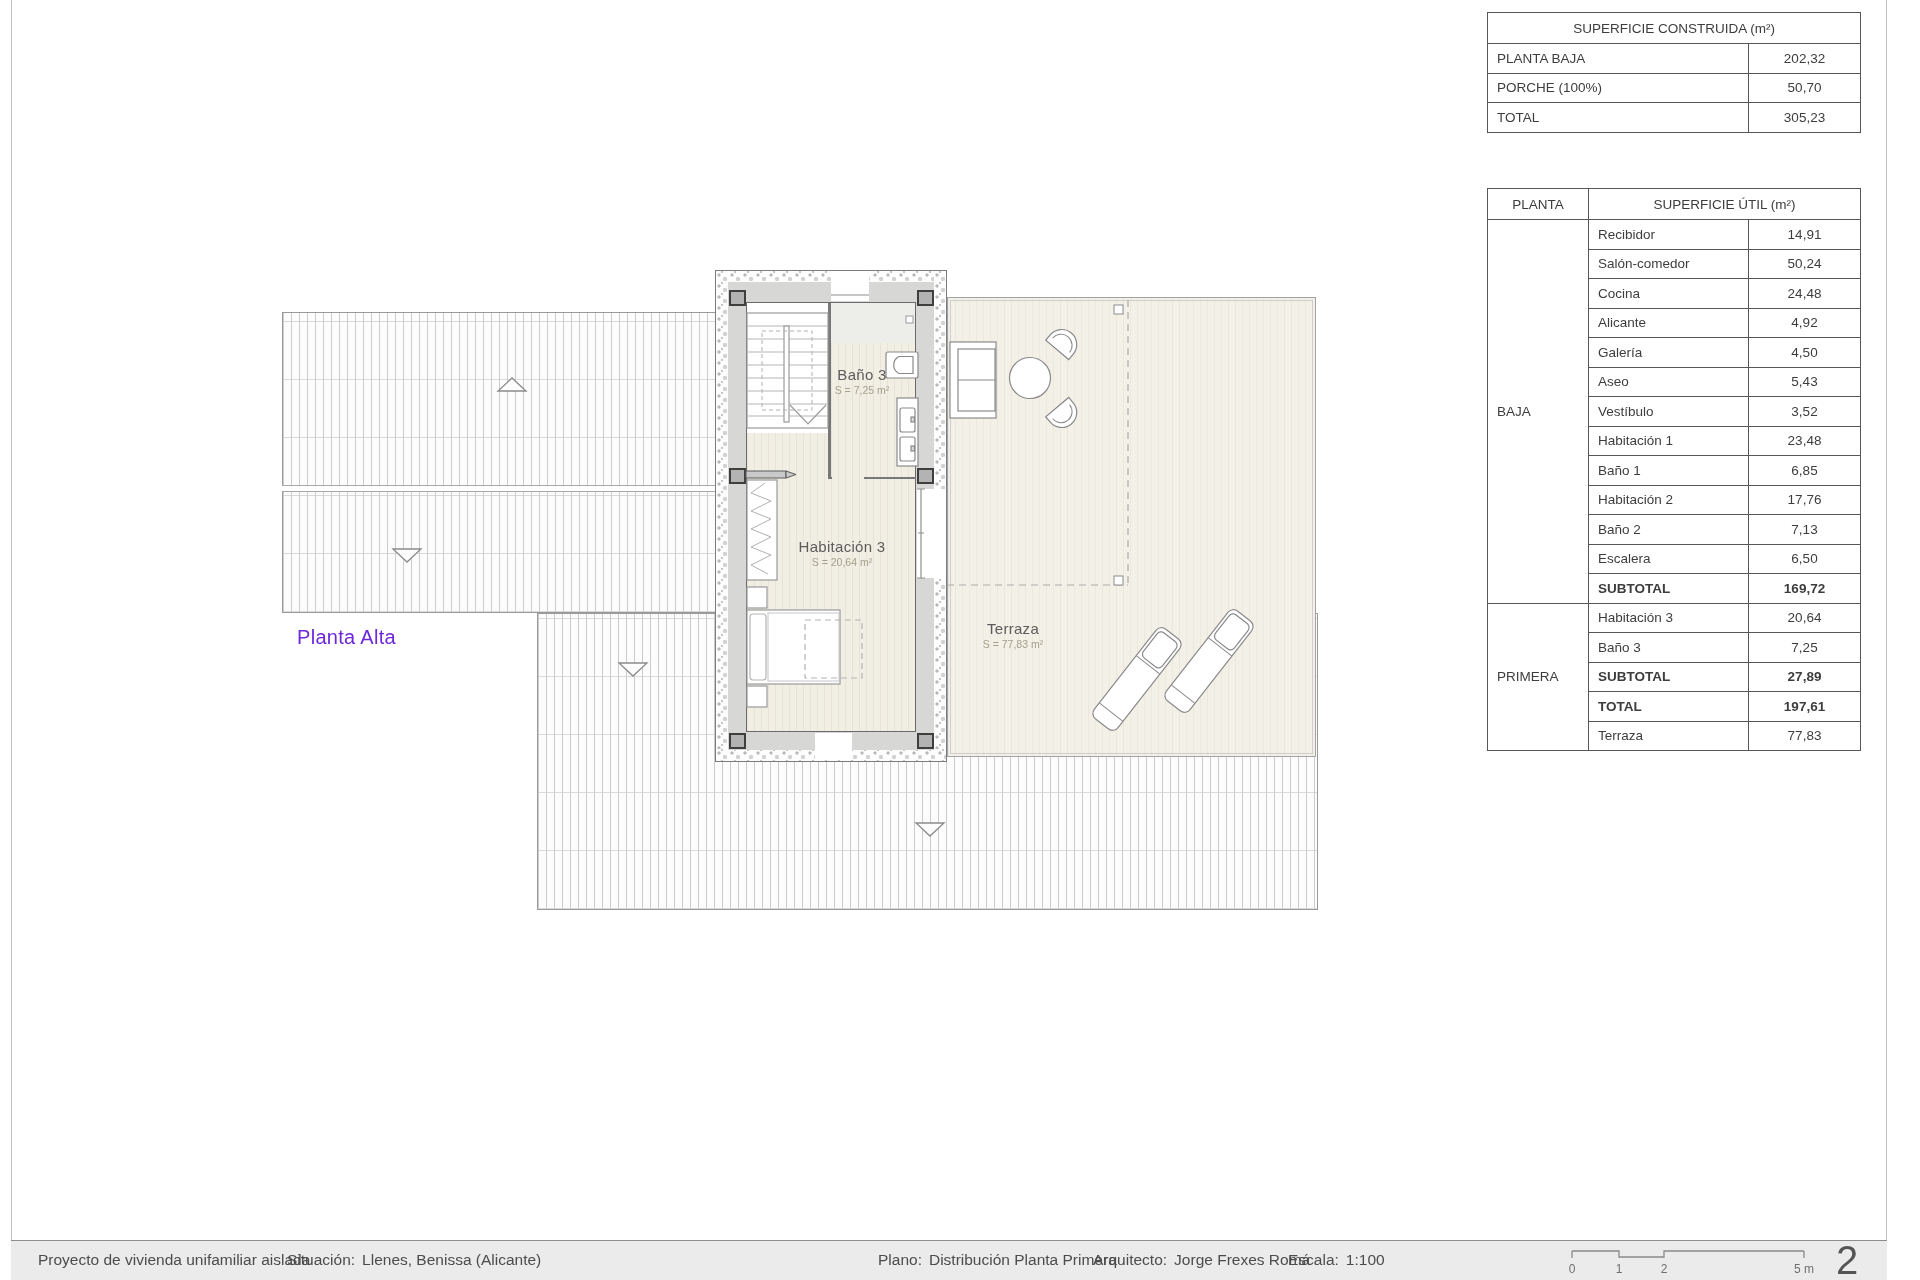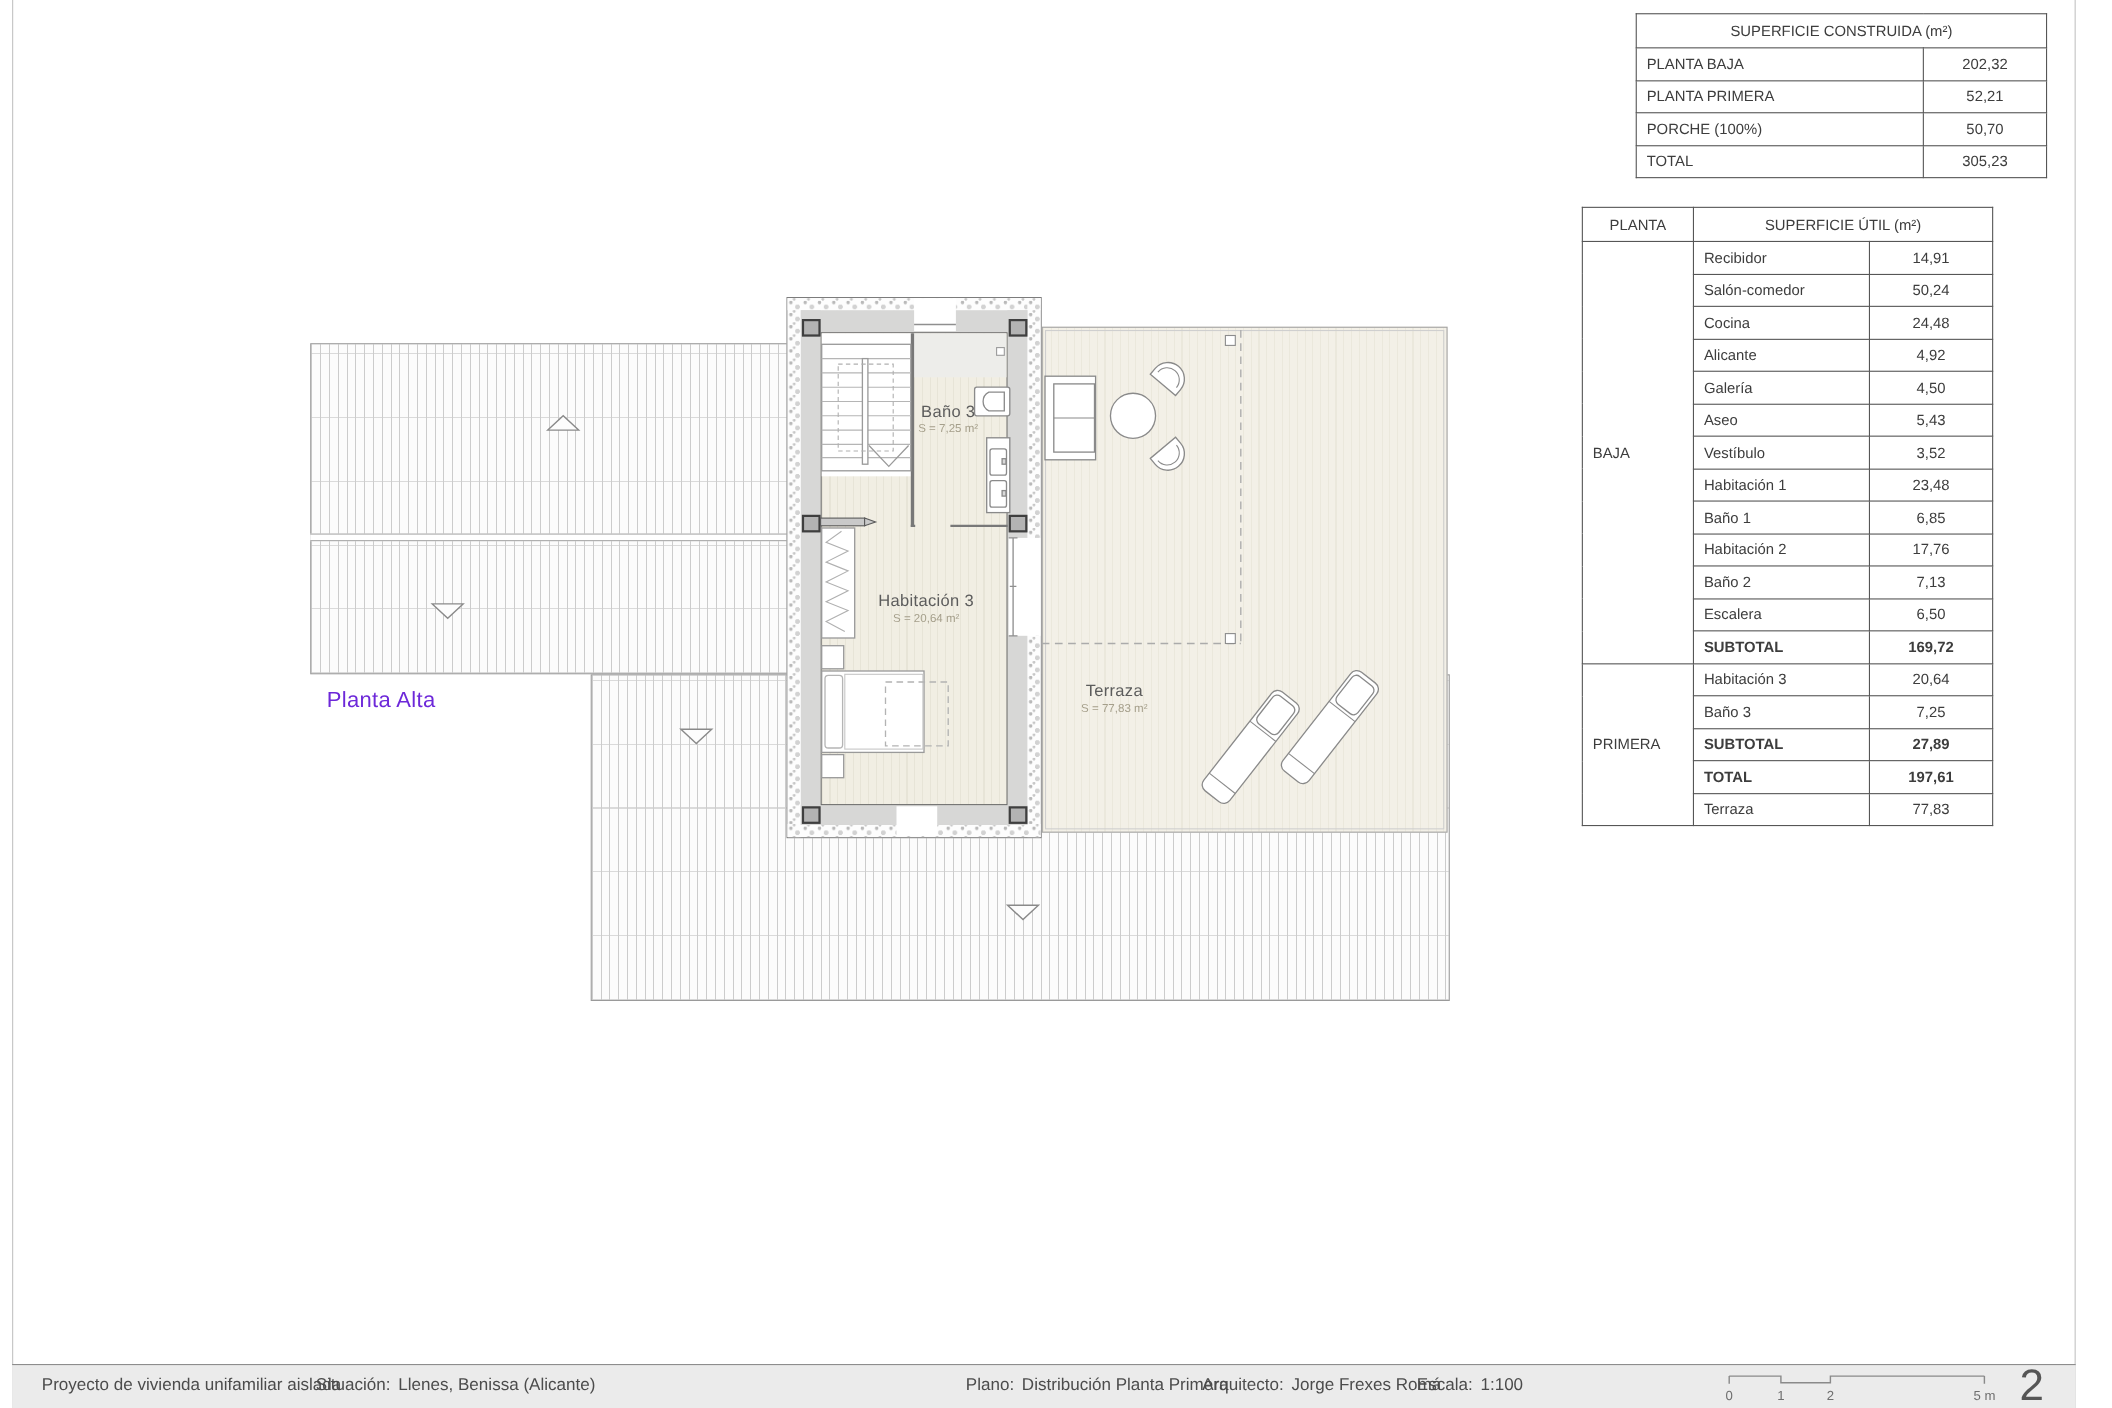--- a/index.html
+++ b/index.html
@@ -216,35 +216,31 @@
       </colgroup>
     <tbody>
         <tr>
           <th class="ttl" colspan="2">SUPERFICIE CONSTRUIDA (m²)</th>
         </tr>
     <tr>
       <td class="lbl">PLANTA BAJA</td>
       <td class="val">202,32</td>
     </tr>
     <tr>
-      <td class="lbl">PLANTA PRIMERA</td>
-      <td class="val">52,21</td>
-    </tr>
-    <tr>
       <td class="lbl">PORCHE (100%)</td>
       <td class="val">50,70</td>
     </tr>
     <tr>
       <td class="lbl">TOTAL</td>
       <td class="val">305,23</td>
     </tr>
   </tbody>
     </table>
 
-  <table class="areas" style="left:1438px;top:188px;width:373px;">
+  <table class="areas" style="left:1487px;top:188px;width:373px;">
     <colgroup>
         <col style="width:101px">
         <col style="width:160px">
         <col style="width:112px">
       </colgroup>
     <tbody>
         <tr>
       <th class="ttl">PLANTA</th>
       <th class="ttl" colspan="2">SUPERFICIE ÚTIL (m²)</th>
     </tr>

